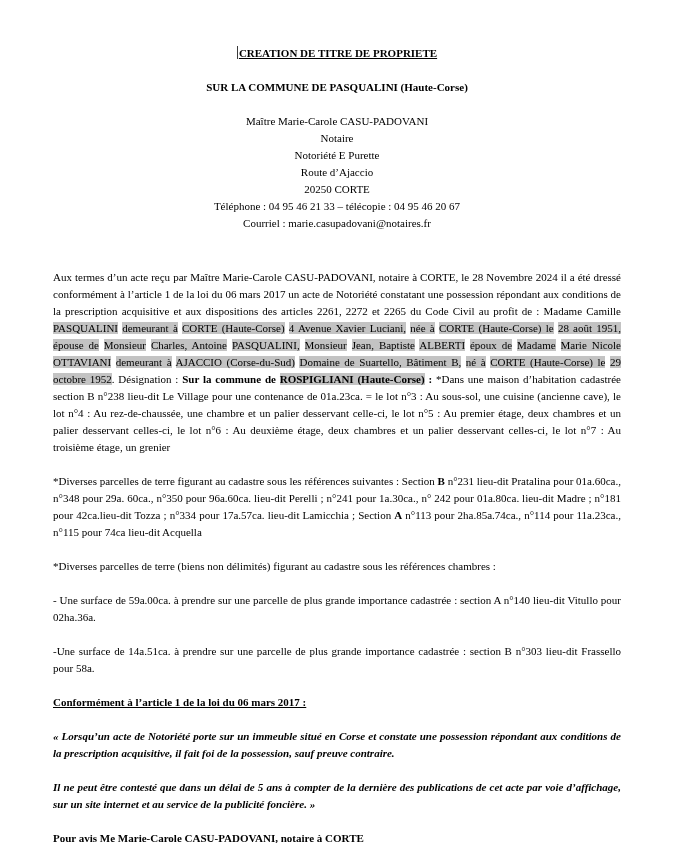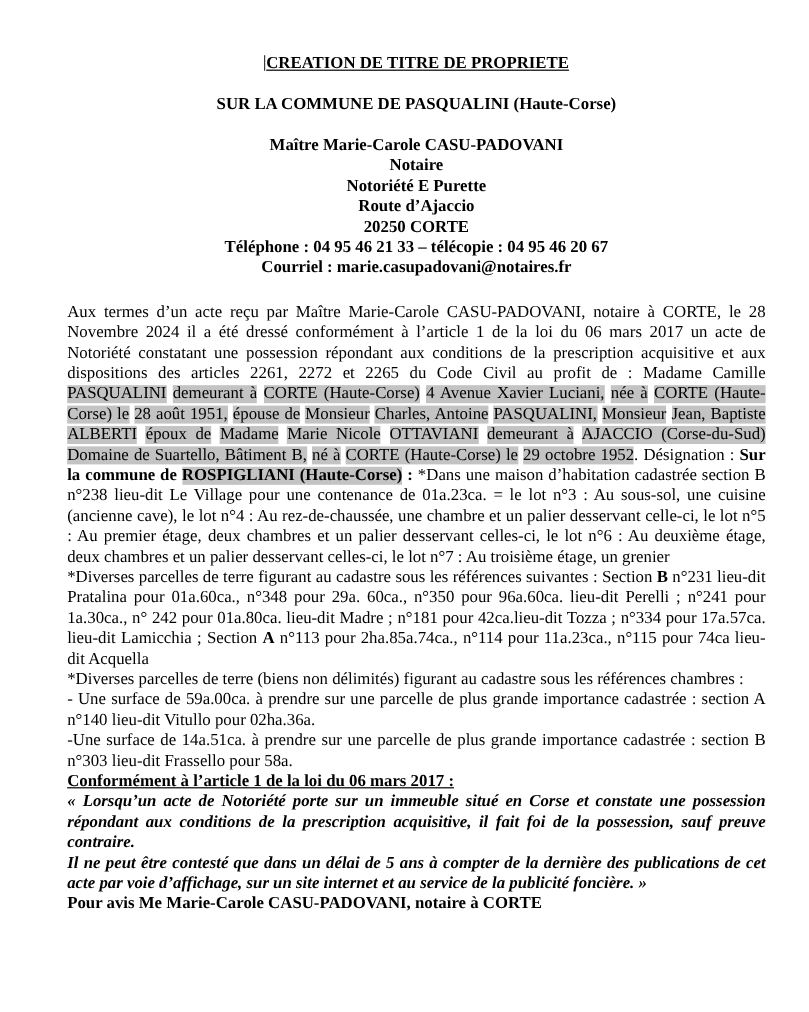--- a/index.html
+++ b/index.html
@@ -2,37 +2,37 @@
 <html lang="fr" style="--hl: #c3c3c3;"><head>
 <meta charset="utf-8">
 <style>
   html, body { margin: 0; padding: 0; background: #ffffff; }
   .page {
     position: relative;
     width: 674px;
     height: 843px;
     box-sizing: border-box;
     background: #ffffff;
-    padding: 45px 36px 0 56px;
+    padding: 45px 36px 0 36px;
     font-family: "Liberation Serif", "DejaVu Serif", serif;
-    font-size: 14px;
+    font-size: 11px;
     line-height: 17px;
     color: #000000;
     overflow: hidden;
   }
   .center { text-align: center; }
   .b { font-weight: bold; }
   .i { font-style: italic; }
   .u { text-decoration: underline; }
   .hl { background: var(--hl, #c3c3c3); }
   .blank { height: 17px; }
   .gap-body { height: 20px; }
-  .para { margin: 0; text-align: justify; }
+  .para { margin: 17px; text-align: justify; }
   .title-line { font-weight: bold; }
-  .notary-block { font-weight: bold; }
+  .notary-block { font-weight: normal; }
   .cursor {
     display: inline-block;
     width: 1px;
     height: 13px;
     background: #3a3a3a;
     vertical-align: -2px;
     margin-right: 1px;
   }
 </style>
 </head>

